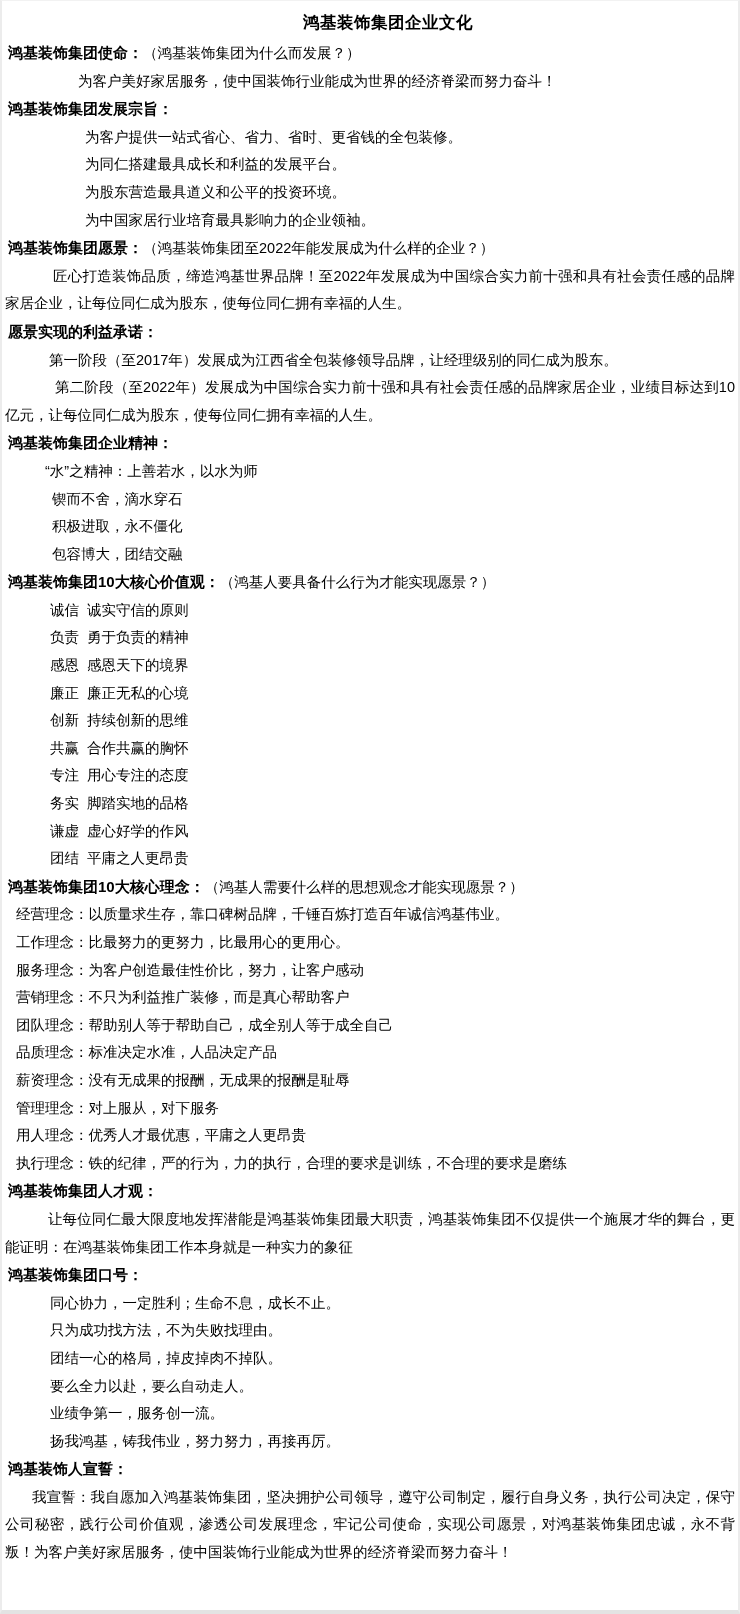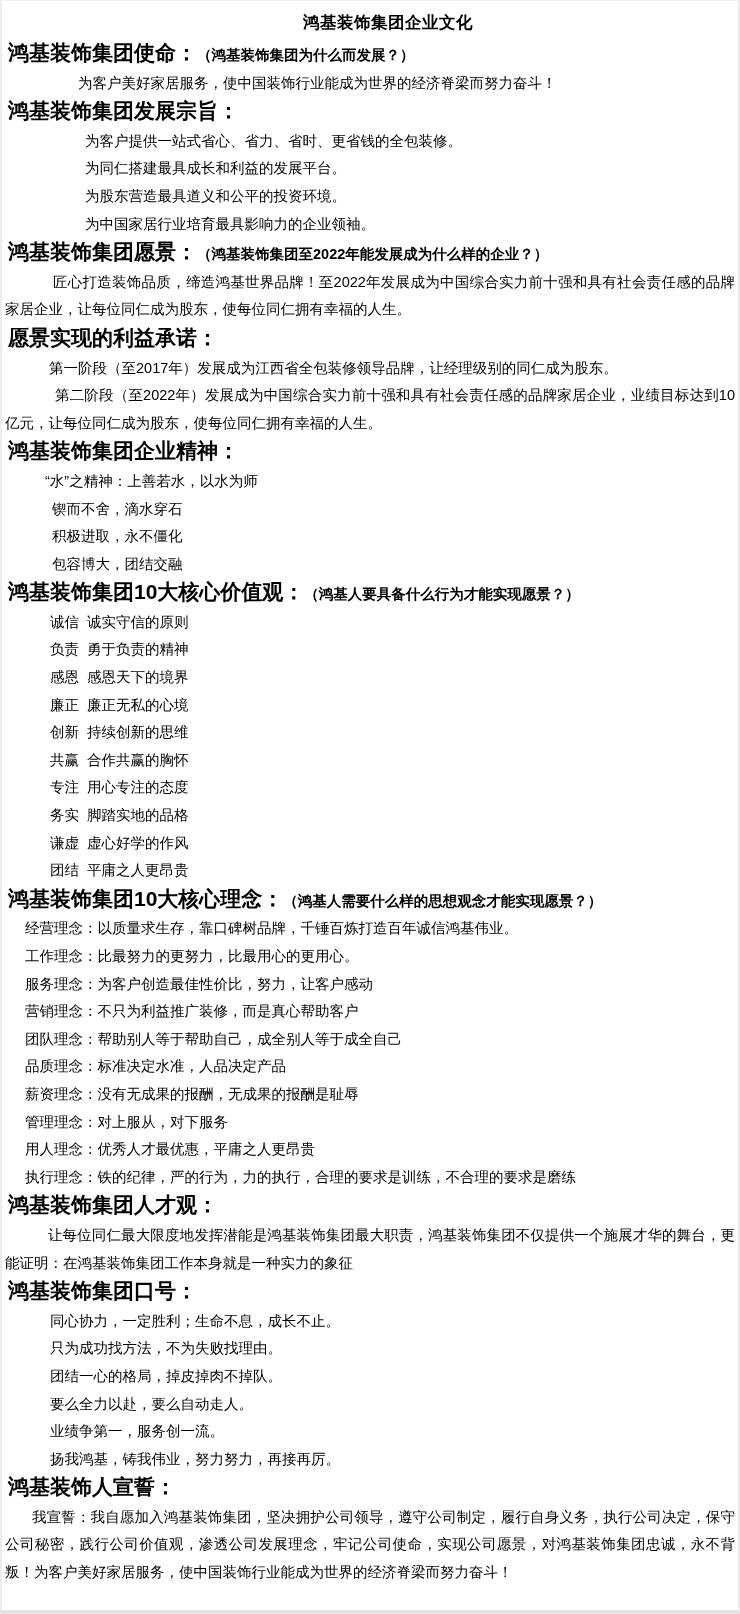--- a/index.html
+++ b/index.html
@@ -24,27 +24,27 @@
     line-height:33px;
     letter-spacing:0.5px;
     margin-left:36px;
   }
   .line, .hline, .para {
     font-size:14.5px;
     line-height:27.6px;
     white-space:pre-wrap;
   }
   .hline { padding-left:6px; }
-  .hline .h { font-weight:bold; font-size:21px; }
-  .hline .note { font-weight:bold; }
+  .hline .h { font-weight:bold; font-size:15px; }
+  .hline .note { font-weight:normal; }
   .para { text-align:justify; padding:0 3px 0 3px; }
   
   .i76{padding-left:76px} .i66{padding-left:83px} .i50{padding-left:50px}
   .i48{padding-left:48px} .i47{padding-left:47px} .i43{padding-left:43px}
-  .i35{padding-left:23px}
+  .i35{padding-left:14px}
   .fi48{text-indent:48px} .fi50{text-indent:50px} .fi43{text-indent:43px} .fi27{text-indent:27px}
 </style>
 </head>
 <body>
 
 <div class="page">
 
   <div class="title">鸿基装饰集团企业文化</div>
 
   <div>

